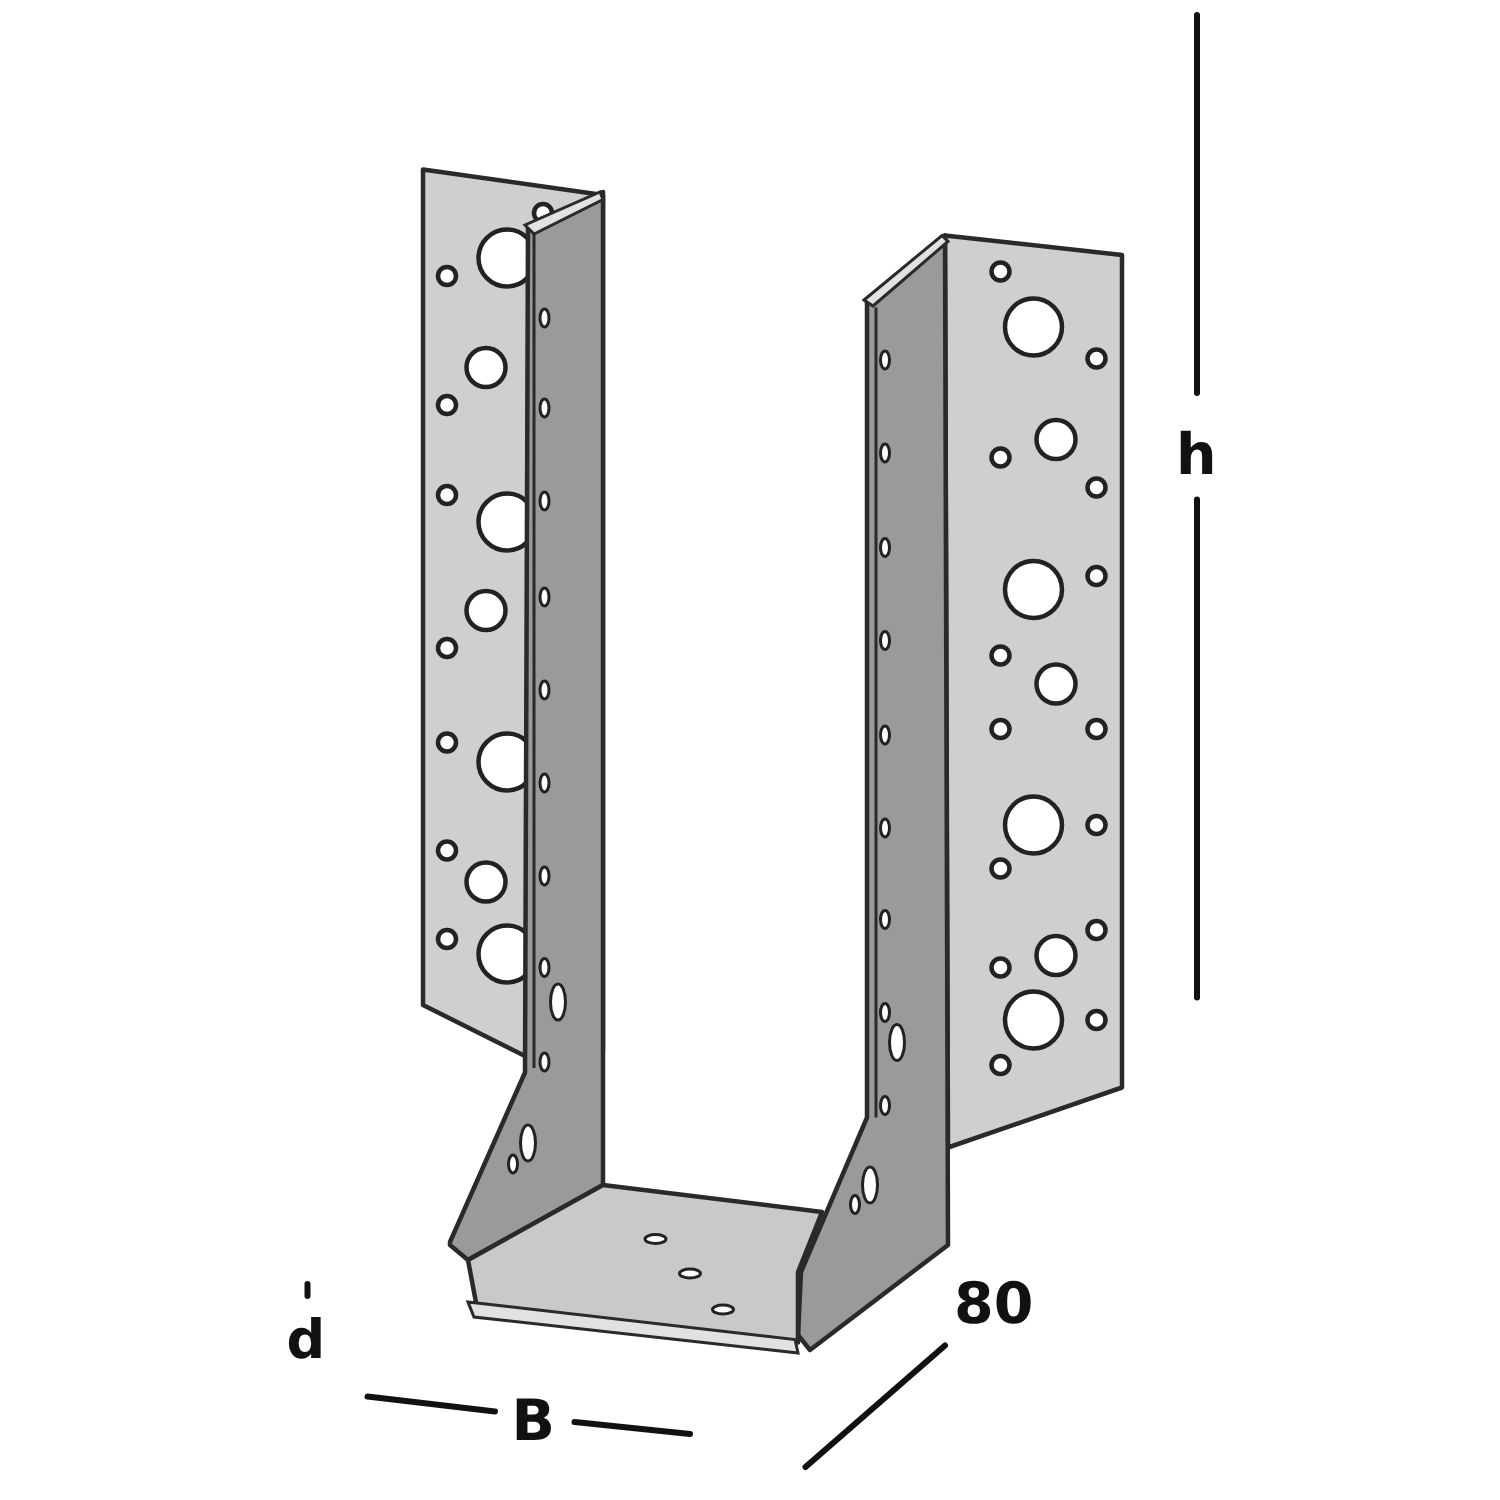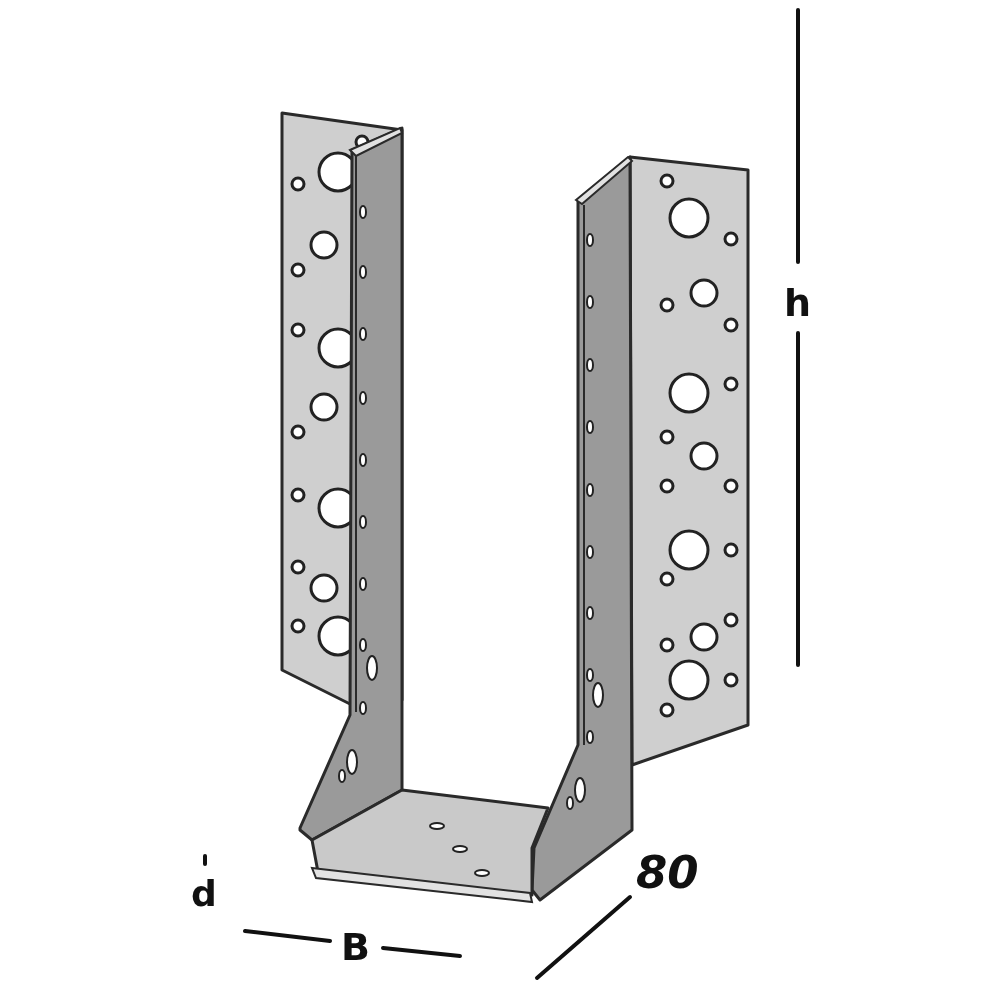--- a/index.html
+++ b/index.html
@@ -2,21 +2,21 @@
 <html><head>
   <meta charset="utf-8">
   <style>
     html, body { margin: 0; padding: 0; background: #ffffff; }
     body { width: 1000px; height: 1000px; position: relative; overflow: hidden; font-family: "DejaVu Sans", sans-serif; }
     #stage { position: absolute; left: 0; top: 0; width: 1000px; height: 1000px; }
     .dim-label { position: absolute; font-family: "DejaVu Sans", sans-serif; font-weight: bold; color: #111; line-height: 1; }
     #lbl-h { left: 784px; top: 284px; font-size: 38px; }
     #lbl-d { left: 191px; top: 876px; font-size: 36px; }
     #lbl-B { left: 341px; top: 928px; font-size: 38px; }
-    #lbl-80 { left: 636px; top: 850px; font-size: 45px; font-style: italic; }
+    #lbl-80 { left: 636px; top: 850px; font-size: 38px; }
   </style>
 </head>
 <body>
 
 <div id="stage">
   <svg width="1000" height="1000" viewBox="0 0 1000 1000">
     <defs>
       <style>
         .flange { fill: #cfcfcf; stroke: #2a2a2a; stroke-width: 3; stroke-linejoin: round; }
         .wall { fill: #9a9a9a; stroke: #2a2a2a; stroke-width: 3; stroke-linejoin: round; }

